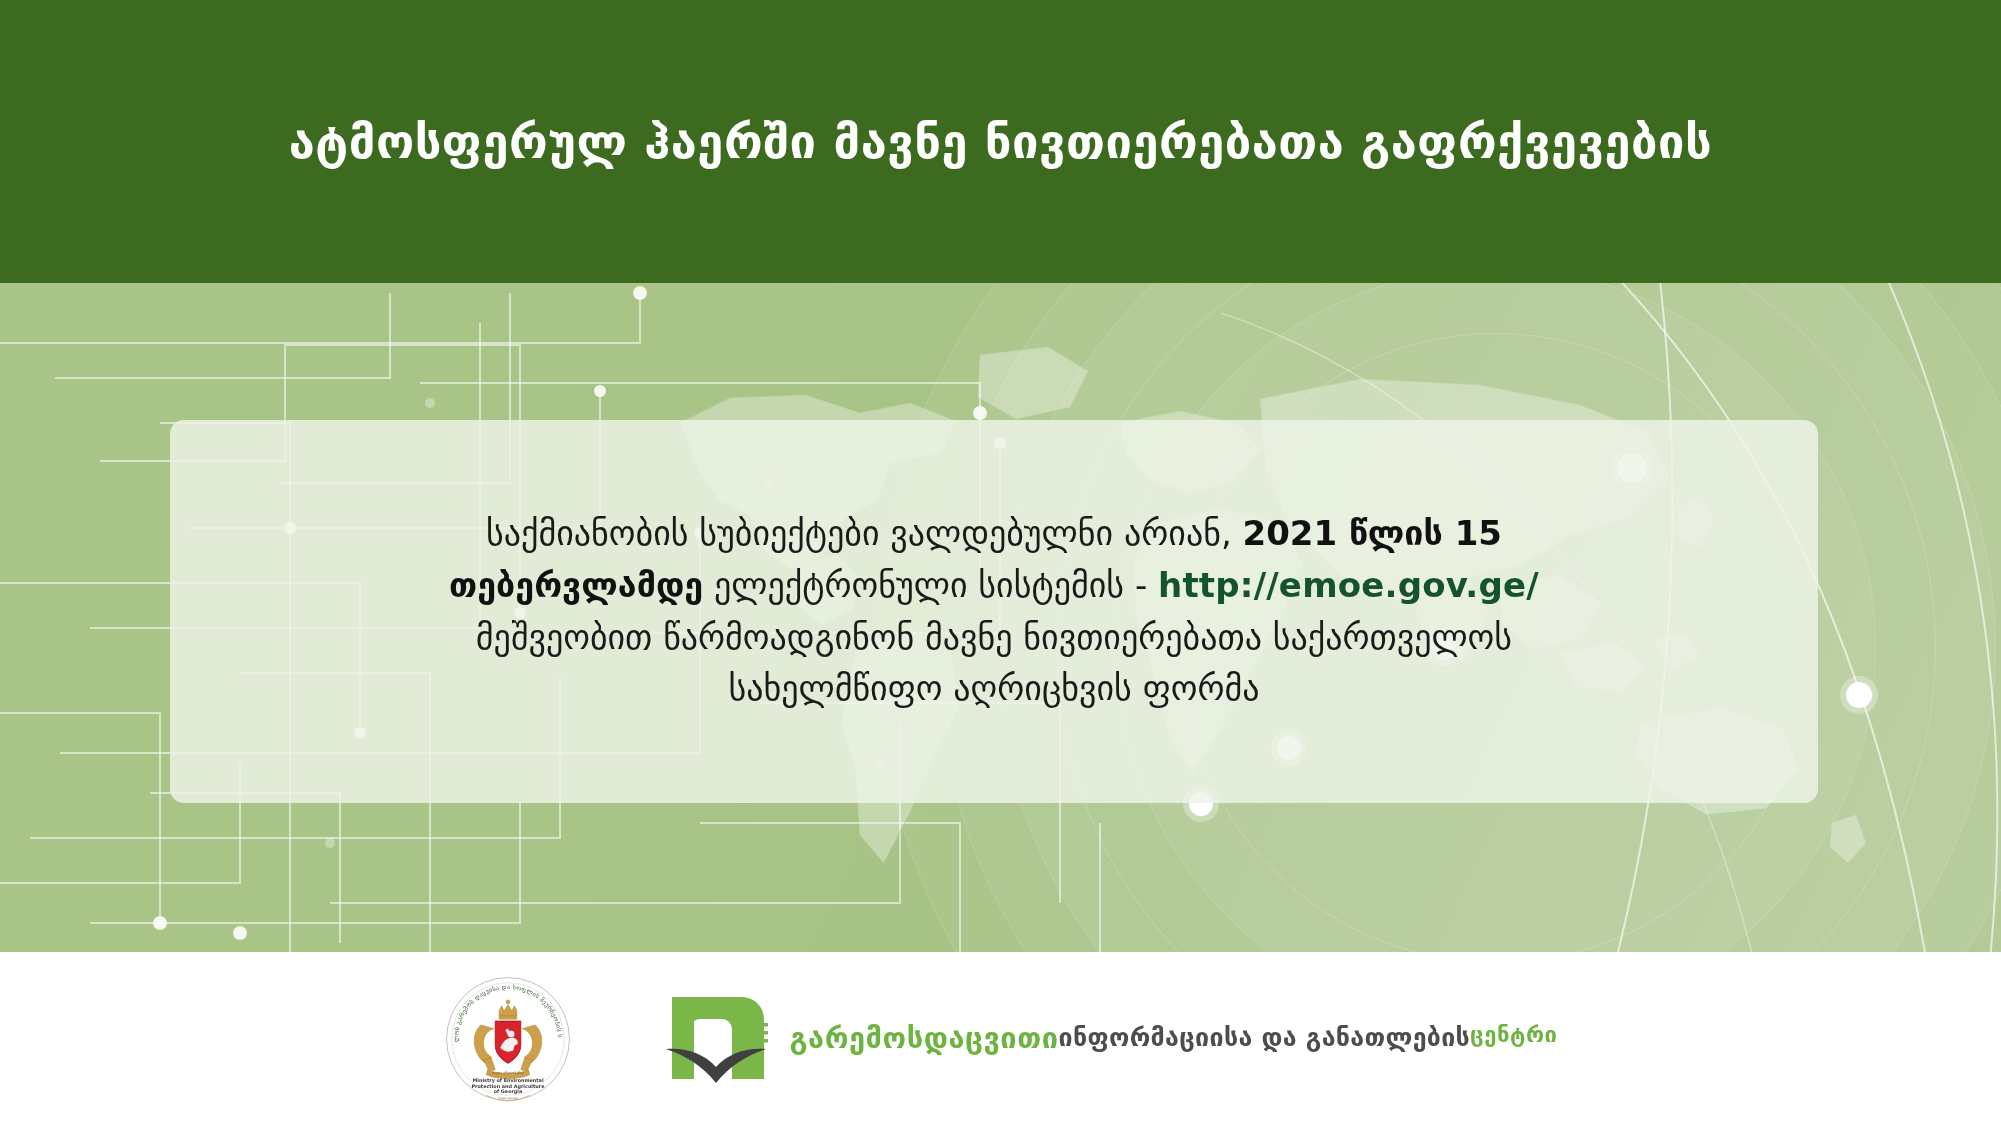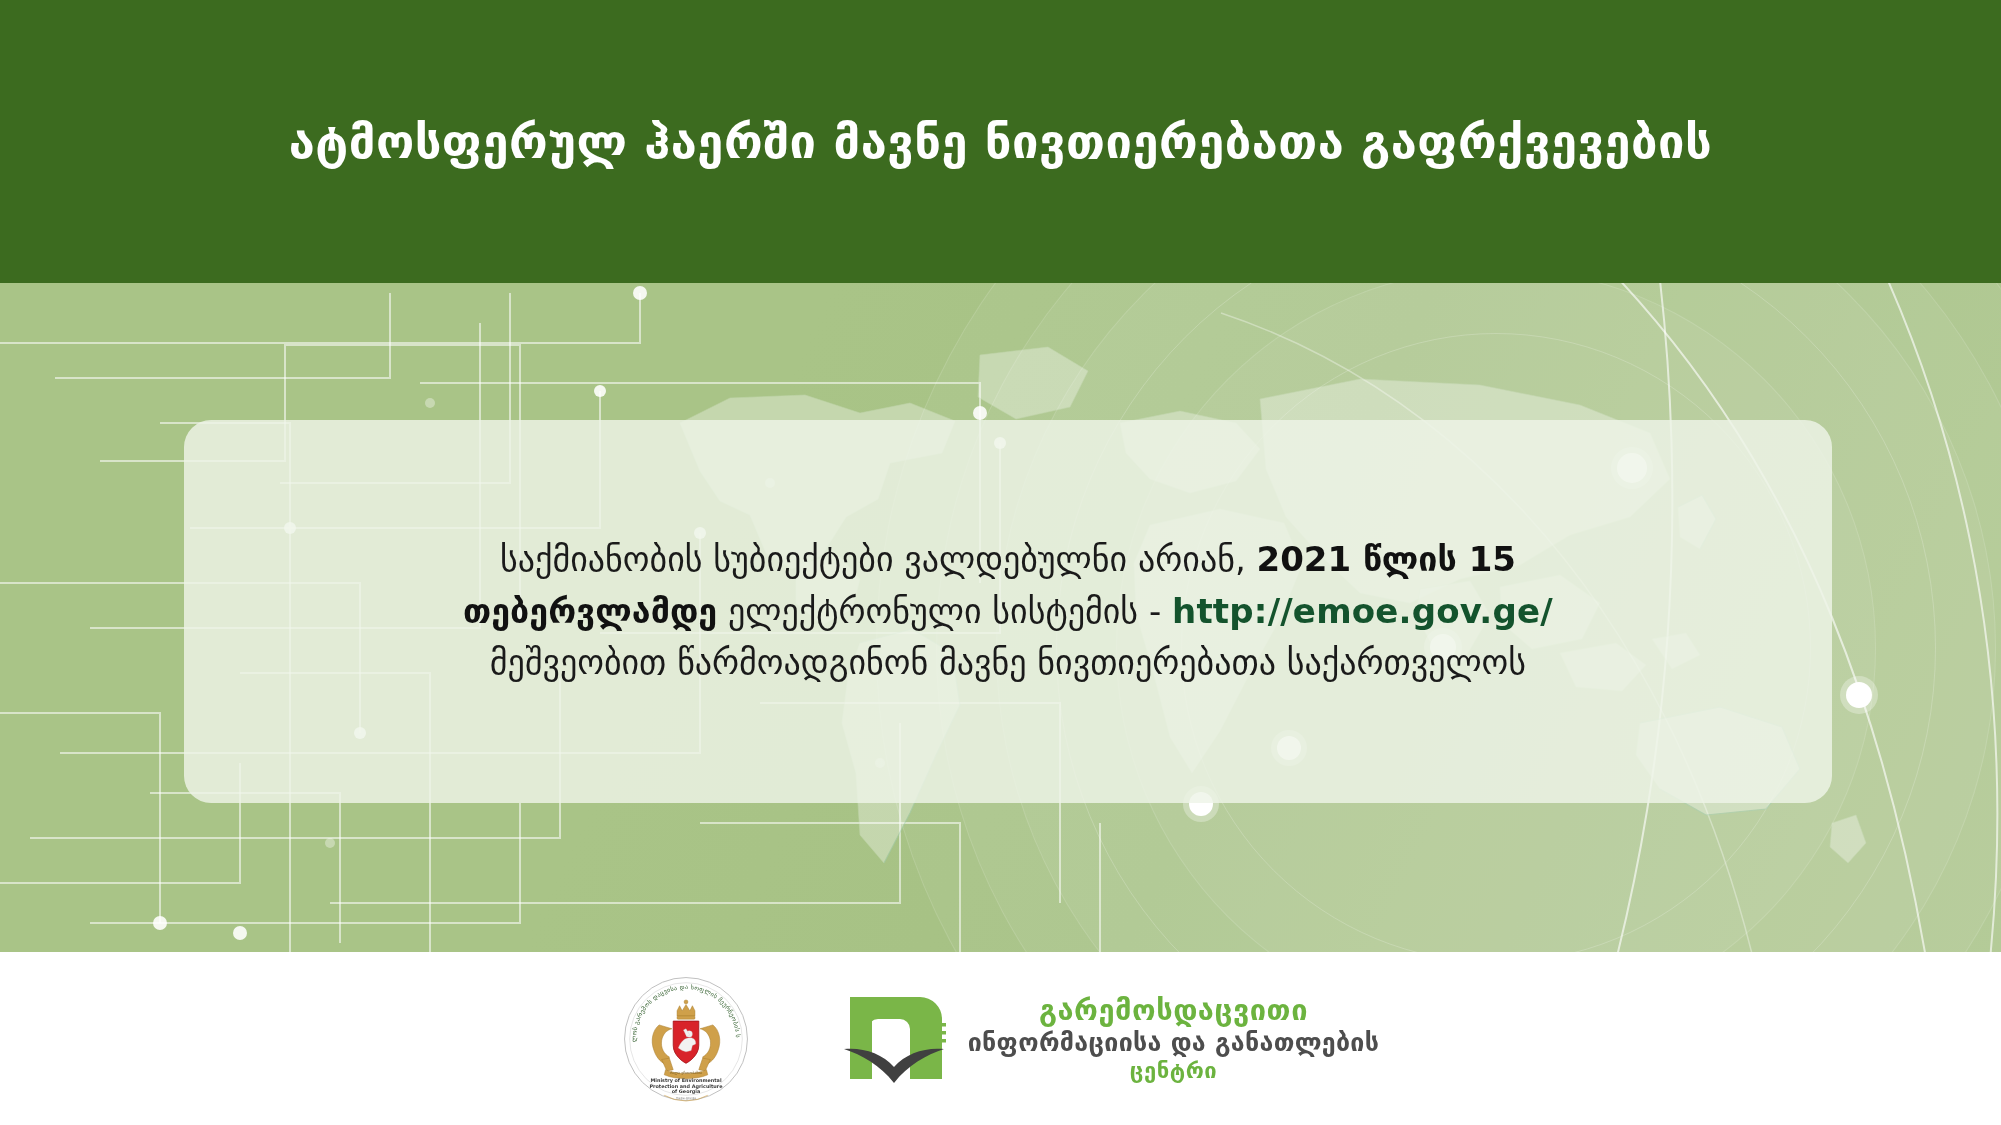--- a/index.html
+++ b/index.html
@@ -67,24 +67,24 @@
 
   
   .pin {
     position:absolute; border-radius:50%;
     background:#ffffff;
     box-shadow:0 0 0 6px rgba(255,255,255,0.30);
   }
 
   
   .card {
-    position:absolute; left:184px; top:420px;
+    position:absolute; left:170px; top:420px;
     width:1648px; height:383px;
     background:rgba(238,244,232,0.82);
-    border-radius:27px;
+    border-radius:14px;
     z-index:20;
     display:flex; flex-direction:column;
     align-items:center; justify-content:center;
   }
   .card-text {
     text-align:center;
     color:#1a1a1a;
     font-size:34px;
     line-height:1.52;
     max-width:1300px;
@@ -103,21 +103,21 @@
     display:flex; align-items:center; justify-content:center;
     gap:92px;
     z-index:40;
   }
   .logo-ministry { width:128px; height:128px; position:relative; }
   .logo-ministry svg { width:100%; height:100%; display:block; }
 
   .logo-eiec { display:flex; align-items:center; gap:14px; }
   .eiec-mark { width:112px; height:104px; }
   .eiec-mark svg { width:100%; height:100%; display:block; }
-  .eiec-words { display:flex; flex-direction:column; line-height:1.14;text-align:center; }
+  .eiec-words { display:flex; line-height:1.14; }
   .eiec-l1 { color:#6cb33f; font-size:29px; font-weight:700; letter-spacing:0.5px;}
   .eiec-l2 { color:#4d4d4d; font-size:25px; font-weight:600; letter-spacing:0.3px; margin-top:2px;}
   .eiec-l3 { color:#6cb33f; font-size:22px; font-weight:700; letter-spacing:0.5px; margin-top:0;}
 </style>
 </head>
 <body>
 
 <div id="banner">
 
   <div class="body-green">
@@ -244,20 +244,21 @@
 
   <div class="header-band">
     <div class="header-line1">ატმოსფერულ ჰაერში მავნე ნივთიერებათა გაფრქვევების</div>
   </div>
 
   <div class="card">
     <div class="card-text">
       <span>საქმიანობის სუბიექტები ვალდებულნი არიან, </span><b>2021 წლის 15</b><br>
       <b>თებერვლამდე</b><span> ელექტრონული სისტემის - </span><a class="url" href="#" style="text-decoration:none;">http://emoe.gov.ge/</a><br>
       <span>მეშვეობით წარმოადგინონ მავნე ნივთიერებათა საქართველოს</span><br>
+      <span>სახელმწიფო აღრიცხვის ფორმა</span>
     </div>
   </div>
 
   <div class="footer">
 
     <div class="logo-ministry">
       <svg viewBox="0 0 200 200">
         <defs>
           <path id="arcTop" d="M 22 100 A 78 78 0 0 1 178 100"></path>
           <path id="arcBot" d="M 28 100 A 72 72 0 0 0 172 100"></path>

